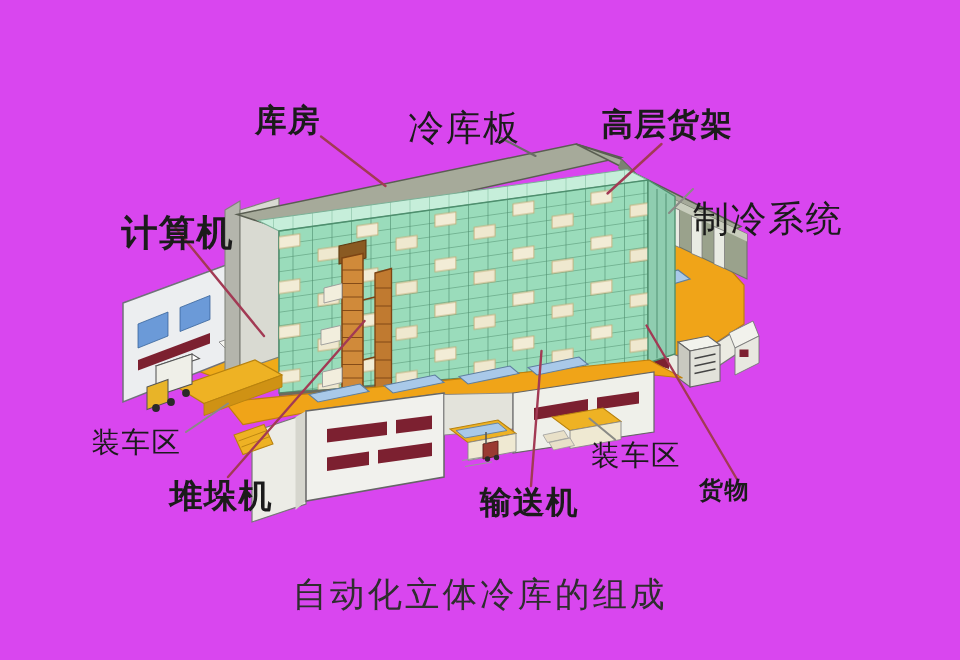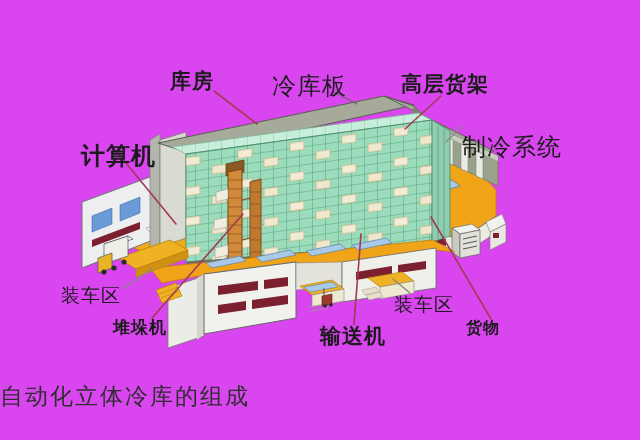--- a/index.html
+++ b/index.html
@@ -7,21 +7,21 @@
     position:relative;width:640px;height:440px;background:#d946ef;overflow:hidden;
     font-family:"Liberation Sans","DejaVu Sans",sans-serif;
   }
   .canvas svg{position:absolute;left:0;top:0;}
   .lbl{
     position:absolute;color:#1b1b1b;font-size:24px;line-height:1.05;
     white-space:nowrap;letter-spacing:1px;
   }
   .lbl.b{font-weight:bold;}
   .title{
-    position:absolute;left:0;right:0;top:381px;text-align:left;
+    position:absolute;left:0;right:0;top:381px;text-align:center;
     font-family:"Liberation Serif","DejaVu Serif",serif;
     font-size:23px;letter-spacing:2px;color:#2e2e2e;
   }
 </style>
 </head>
 <body>
 
 <div class="canvas">
 
 <svg width="640" height="440" viewBox="0 0 640 440">
@@ -180,20 +180,20 @@
     <line x1="491" y1="319" x2="431" y2="217" stroke="#a23a54" stroke-width="1.6"></line>
   </g>
 </svg>
 
 <div class="lbl b" style="left:170px;top:70px;font-size:21px;">库房</div>
 <div class="lbl" style="left:272px;top:73px;">冷库板</div>
 <div class="lbl b" style="left:401px;top:73px;font-size:21px;">高层货架</div>
 <div class="lbl" style="left:462px;top:106px;margin-top:28px;">制冷系统</div>
 <div class="lbl b" style="left:81px;top:143px;">计算机</div>
 <div class="lbl" style="left:61px;top:286px;font-size:19px;">装车区</div>
-<div class="lbl b" style="left:113px;top:319px;font-size:17px;">堆垛机</div>
+<div class="lbl b" style="left:113px;top:319px;font-size:22px;">堆垛机</div>
 <div class="lbl b" style="left:320px;top:325px;font-size:21px;">输送机</div>
 <div class="lbl" style="left:394px;top:295px;font-size:19px;">装车区</div>
 <div class="lbl b" style="left:466px;top:320px;font-size:16px;">货物</div>
 
 <div class="title">自动化立体冷库的组成</div>
 
 </div>
 
 </body></html>

